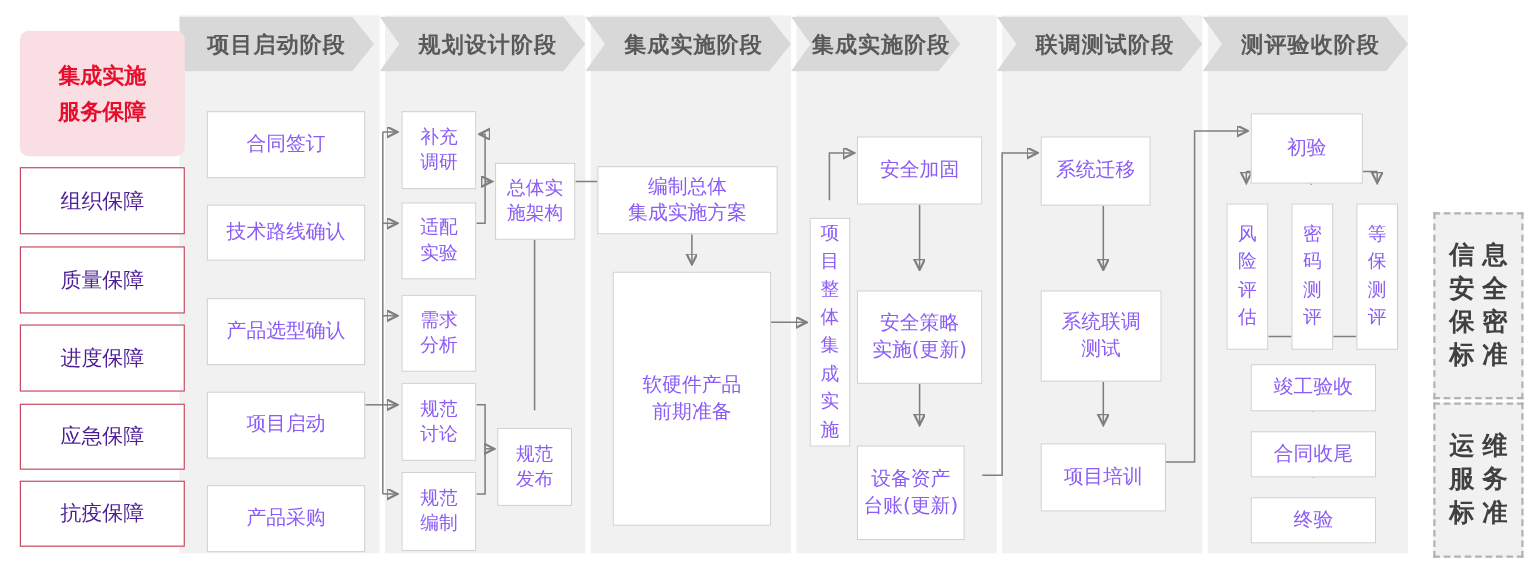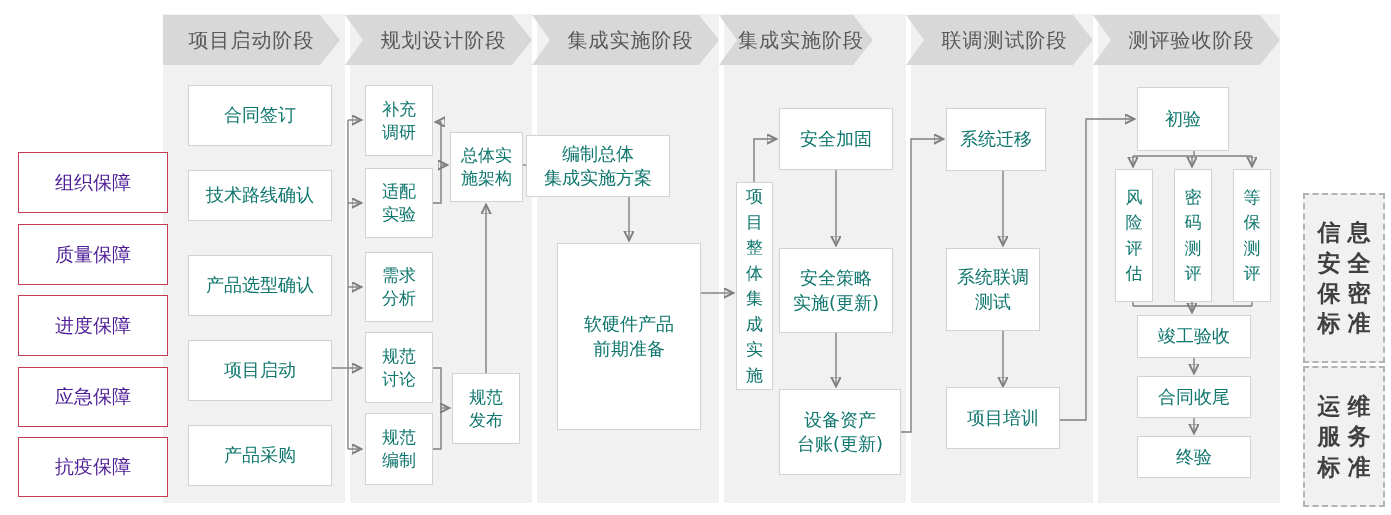--- a/index.html
+++ b/index.html
@@ -3,28 +3,28 @@
 <meta charset="utf-8">
 <style>
   html,body{margin:0;padding:0;background:#ffffff;}
   body{font-family:"DejaVu Sans","Liberation Sans",sans-serif;}
   #canvas{position:relative;width:1391px;height:515px;background:#ffffff;overflow:hidden;}
 
   .panel{position:absolute;top:14px;height:489px;width:182px;background:#f1f1f2;}
 
   .chev{position:absolute;top:15px;height:50px;background:#d8d8d8;
         display:flex;align-items:center;justify-content:center;
-        font-weight:normal;font-size:20px;color:#595959;letter-spacing:1px;
+        font-weight:bold;font-size:20px;color:#595959;letter-spacing:1px;
         clip-path:polygon(0 0,calc(100% - 20px) 0,100% 50%,calc(100% - 20px) 100%,0 100%,18px 50%);
         padding-left:10px;box-sizing:border-box;}
   .chev.first{clip-path:polygon(0 0,calc(100% - 20px) 0,100% 50%,calc(100% - 20px) 100%,0 100%);padding-left:0;}
 
   .box{position:absolute;background:#ffffff;border:1px solid #d2d2d2;
        display:flex;align-items:center;justify-content:center;text-align:center;
-       color:#0f766e;font-size:17px;line-height:1.35;box-sizing:border-box;}
+       color:#8b5cf6;font-size:17px;line-height:1.35;box-sizing:border-box;margin-top:16px;}
   .box .t{white-space:pre-line;}
   .box.big{font-size:18px;}
   .box.vert{line-height:1.5;}
 
   .redbox{position:absolute;background:#ffffff;border:1.5px solid #c43a52;
           display:flex;align-items:center;justify-content:center;
           color:#4c1d95;font-size:19px;box-sizing:border-box;}
   .title{position:absolute;background:#f9dfe4;border-radius:8px;
          display:flex;align-items:center;justify-content:center;text-align:center;
          color:#e60e2c;font-weight:bold;font-size:20px;line-height:1.65;box-sizing:border-box;}
@@ -103,20 +103,24 @@
   <div class="chev" style="left:719px;width:154px">
       <span>集成实施阶段</span>
     </div>
   <div class="chev" style="left:906px;width:187px">
       <span>联调测试阶段</span>
     </div>
   <div class="chev" style="left:1093px;width:187px">
       <span>测评验收阶段</span>
     </div>
 
+  <div class="title" style="left:18px;top:28px;width:150px;height:114px">
+      <span class="t">集成实施
+服务保障</span>
+    </div>
   <div class="redbox" style="left:18px;top:152px;width:150px;height:61px">
       <span>组织保障</span>
     </div>
   <div class="redbox" style="left:18px;top:224px;width:150px;height:61px">
       <span>质量保障</span>
     </div>
   <div class="redbox" style="left:18px;top:295px;width:150px;height:61px">
       <span>进度保障</span>
     </div>
   <div class="redbox" style="left:18px;top:367px;width:150px;height:60px">
@@ -164,25 +168,25 @@
     </div>
   <div class="box" style="left:450px;top:132px;width:73px;height:70px">
       <span class="t">总体实
 施架构</span>
     </div>
   <div class="box" style="left:452px;top:373px;width:68px;height:71px">
       <span class="t">规范
 发布</span>
     </div>
 
-  <div class="box big" style="left:526px;top:135px;width:144px;height:62px">
+  <div class="box big" style="left:543px;top:135px;width:164px;height:62px">
       <span class="t">编制总体
 集成实施方案</span>
     </div>
-  <div class="box big" style="left:557px;top:243px;width:144px;height:187px">
+  <div class="box big" style="left:557px;top:231px;width:144px;height:231px">
       <span class="t">软硬件产品
 前期准备</span>
     </div>
 
   <div class="box vert" style="left:736px;top:182px;width:37px;height:208px">
       <span class="t">项
 目
 整
 体
 集
@@ -190,37 +194,37 @@
 实
 施</span>
     </div>
   <div class="box big" style="left:779px;top:108px;width:114px;height:62px">
       <span class="t">安全加固</span>
     </div>
   <div class="box big" style="left:779px;top:248px;width:114px;height:85px">
       <span class="t">安全策略
 实施(更新)</span>
     </div>
-  <div class="box big" style="left:779px;top:389px;width:122px;height:86px">
+  <div class="box big" style="left:779px;top:389px;width:98px;height:86px">
       <span class="t">设备资产
 台账(更新)</span>
     </div>
 
   <div class="box big" style="left:946px;top:108px;width:100px;height:63px">
       <span class="t">系统迁移</span>
     </div>
-  <div class="box big" style="left:946px;top:248px;width:94px;height:83px">
+  <div class="box big" style="left:946px;top:248px;width:110px;height:83px">
       <span class="t">系统联调
 测试</span>
     </div>
   <div class="box big" style="left:946px;top:387px;width:114px;height:62px">
       <span class="t">项目培训</span>
     </div>
 
-  <div class="box big" style="left:1137px;top:87px;width:92px;height:64px">
+  <div class="box big" style="left:1137px;top:87px;width:102px;height:64px">
       <span class="t">初验</span>
     </div>
   <div class="box vert" style="left:1115px;top:169px;width:38px;height:133px">
       <span class="t">风
 险
 评
 估</span>
     </div>
   <div class="box vert" style="left:1174px;top:169px;width:38px;height:133px">
       <span class="t">密

